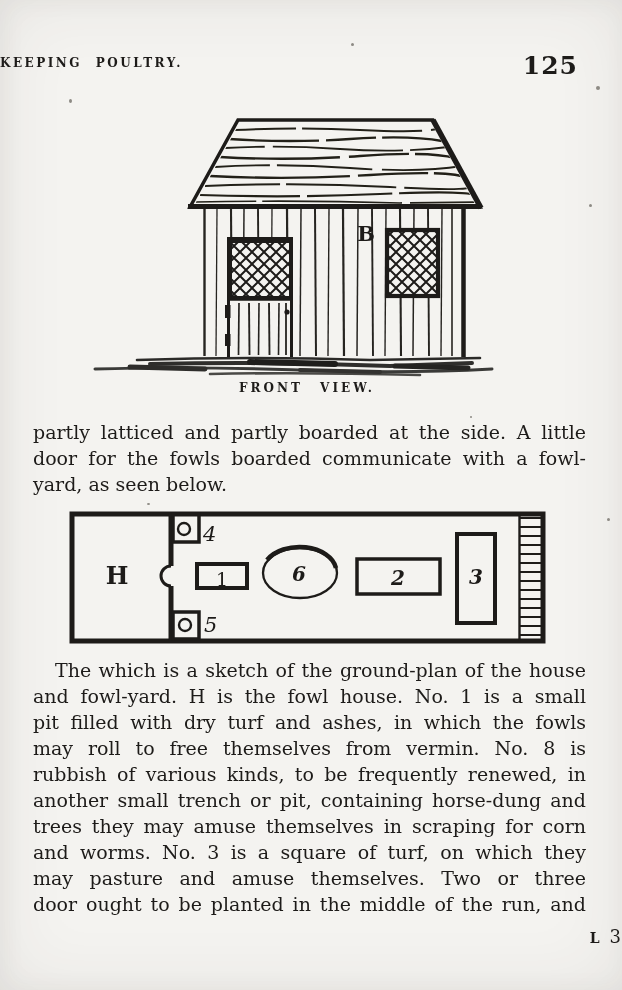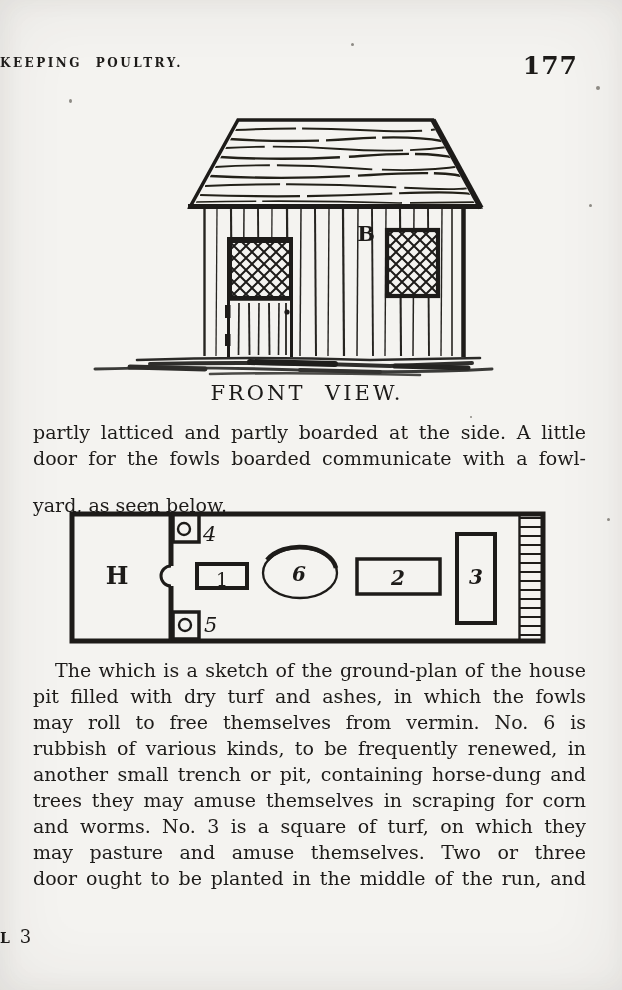--- a/index.html
+++ b/index.html
@@ -13,45 +13,45 @@
   .running-head{
     position:absolute;top:56px;left:0;right:0;text-align:left;
     font-size:12px;font-weight:bold;letter-spacing:2.5px;word-spacing:7px;
   }
   .page-number{
     position:absolute;top:51px;right:44px;font-size:25px;font-weight:bold;letter-spacing:1px;
   }
   .figure-svg{position:absolute;}
   .caption{
     position:absolute;top:381px;left:0;right:8px;text-align:center;
-    font-size:21px;font-weight:normal;letter-spacing:3px;word-spacing:10px;
+    font-size:12px;font-weight:bold;letter-spacing:3px;word-spacing:10px;
   }
   .para{position:absolute;left:33px;width:553px;}
   .para1{top:419px;}
   .para2{top:657px;}
   .pline{
     font-size:19px;line-height:26px;height:26px;white-space:normal;
     text-align:justify;text-align-last:justify;
   }
-  .pline.end{text-align-last:left;margin-top:21px;}
+  .pline.end{text-align-last:left;}
   .pline.indent{text-indent:22px;}
   .signature{
-    position:absolute;top:926px;left:0;right:0;text-align:left;letter-spacing:1px;
+    position:absolute;top:926px;left:0;right:0;text-align:right;letter-spacing:1px;
   }
   .signature .sig-l{font-size:14px;font-weight:bold;margin-right:9px;}
   .signature .sig-n{font-size:18px;}
   .speck{position:absolute;background:#8d8a84;border-radius:50%;}
 </style>
 </head>
 <body>
 
 <div class="page">
 
   <div class="running-head">KEEPING POULTRY.</div>
-  <div class="page-number">177</div>
+  <div class="page-number">125</div>
 
   <div class="speck" style="left:69px;top:99px;width:3px;height:4px;"></div>
   <div class="speck" style="left:351px;top:43px;width:3px;height:3px;"></div>
   <div class="speck" style="left:596px;top:86px;width:4px;height:4px;"></div>
   <div class="speck" style="left:589px;top:204px;width:3px;height:3px;"></div>
   <div class="speck" style="left:607px;top:518px;width:3px;height:3px;"></div>
   <div class="speck" style="left:147px;top:503px;width:3px;height:2px;"></div>
   <div class="speck" style="left:470px;top:416px;width:2px;height:2px;"></div>
 
   <svg class="figure-svg" style="left:80px;top:98px;" width="440" height="312" viewBox="80 98 440 312">
@@ -203,22 +203,23 @@
     <text x="222" y="586" text-anchor="middle" font-family="'DejaVu Serif', serif" font-size="19" fill="#1d1b19">1</text>
     <text x="299" y="581" text-anchor="middle" font-family="'DejaVu Serif', serif" font-size="20" font-style="italic" font-weight="bold" fill="#1d1b19">6</text>
     <text x="398" y="585" text-anchor="middle" font-family="'DejaVu Serif', serif" font-size="20" font-style="italic" font-weight="bold" fill="#1d1b19">2</text>
     <text x="476" y="584" text-anchor="middle" font-family="'DejaVu Serif', serif" font-size="20" font-style="italic" font-weight="bold" fill="#1d1b19">3</text>
     <text x="203" y="541" text-anchor="start" font-family="'DejaVu Serif', serif" font-size="21" font-style="italic" fill="#1d1b19">4</text>
     <text x="204" y="632" text-anchor="start" font-family="'DejaVu Serif', serif" font-size="21" font-style="italic" fill="#1d1b19">5</text>
   </svg>
 
   <div class="para para2">
     <div class="pline indent">The which is a sketch of the ground-plan of the house</div>
+    <div class="pline">and fowl-yard.  H is the fowl house.  No. 1 is a small</div>
     <div class="pline">pit filled with dry turf and ashes, in which the fowls</div>
-    <div class="pline">may roll to free themselves from vermin.  No. 6 is</div>
+    <div class="pline">may roll to free themselves from vermin.  No. 8 is</div>
     <div class="pline">rubbish of various kinds, to be frequently renewed, in</div>
     <div class="pline">another small trench or pit, containing horse-dung and</div>
     <div class="pline">trees they may amuse themselves in scraping for corn</div>
     <div class="pline">and worms.  No. 3 is a square of turf, on which they</div>
     <div class="pline">may pasture and amuse themselves.  Two or three</div>
     <div class="pline">door ought to be planted in the middle of the run, and</div>
   </div>
 
   <div class="signature">
     <span class="sig-l">L</span><span class="sig-n">3</span>

